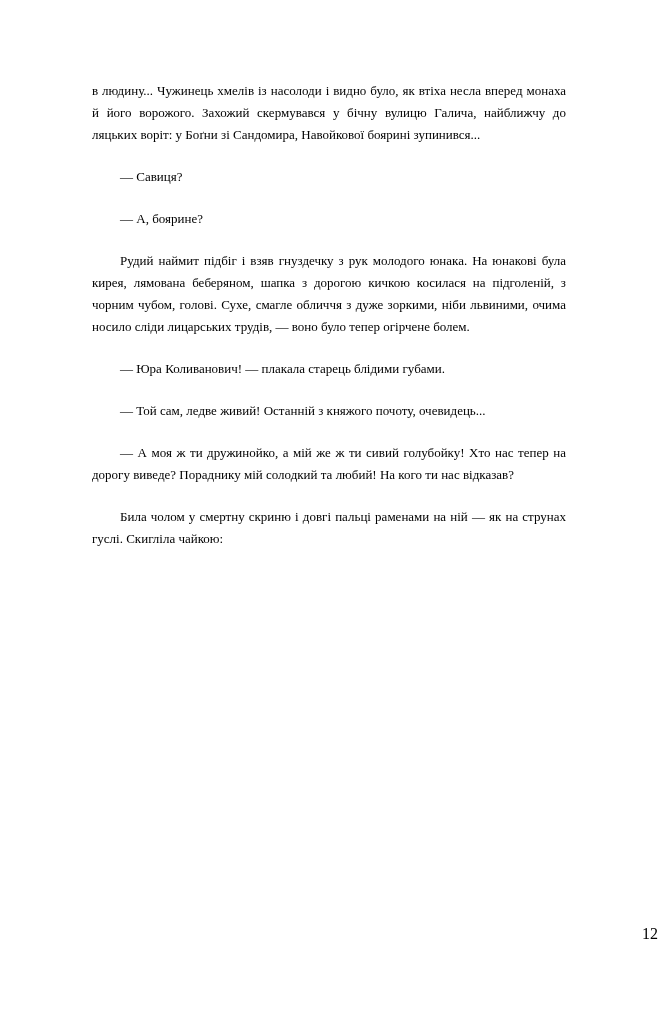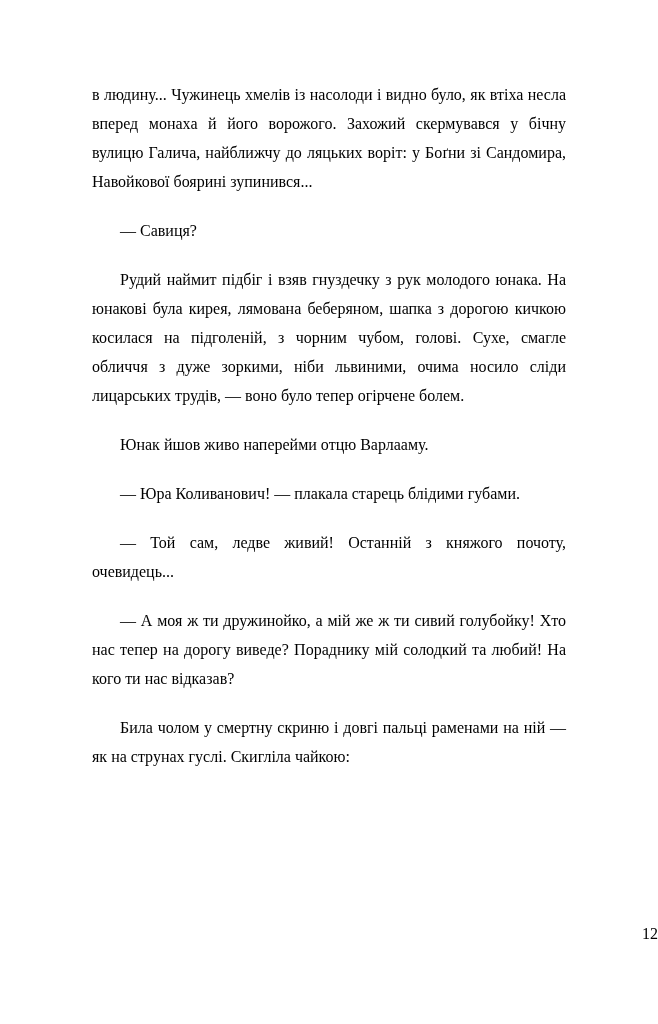--- a/index.html
+++ b/index.html
@@ -17,22 +17,22 @@
   .page {
     position: absolute;
     left: 0;
     top: 0;
     width: 658px;
     height: 1024px;
     box-sizing: border-box;
     padding: 80px 92px 0 92px;
   }
   .body-text {
-    font-size: 16px;
-    line-height: 29px;
+    font-size: 13px;
+    line-height: 22px;
     text-align: justify;
     text-justify: inter-word;
     hyphens: manual;
   }
   .body-text p {
     margin: 0;
     text-indent: 0;
   }
   .body-text p.indent {
     text-indent: 28px;
@@ -48,21 +48,21 @@
     font-family: "Liberation Serif", serif;
   }
 </style>
 </head>
 <body>
 
 <div class="page">
   <div class="body-text">
     <p>в людину... Чужинець хмелів із насолоди і видно було, як втіха несла вперед монаха й його ворожого. Захожий скермувався у бічну вулицю Галича, найближчу до ляцьких воріт: у Боґни зі Сандомира, Навойкової боярині зупинився...</p>
     <p class="indent">— Савиця?</p>
+    <p class="indent">— А, боярине?</p>
     <p class="indent">Рудий наймит підбіг і взяв гнуздечку з рук молодого юнака. На юнакові була кирея, лямована беберяном, шапка з дорогою кичкою косилася на підголеній, з чорним чубом, голові. Сухе, смагле обличчя з дуже зоркими, ніби львиними, очима носило сліди лицарських трудів, — воно було тепер огірчене болем.</p>
-    <p class="indent">Юнак йшов живо наперейми отцю Варлааму.</p>
     <p class="indent">— Юра Коливанович! — плакала старець блідими губами.</p>
     <p class="indent">— Той сам, ледве живий! Останній з княжого почоту, очевидець...</p>
     <p class="indent">— А моя ж ти дружинойко, а мій же ж ти сивий голубойку! Хто нас тепер на дорогу виведе? Пораднику мій солодкий та любий! На кого ти нас відказав?</p>
     <p class="indent">Била чолом у смертну скриню і довгі пальці раменами на ній — як на струнах гуслі. Скигліла чайкою:</p>
   </div>
   <div class="page-number">12</div>
 </div>
 
 </body></html>

